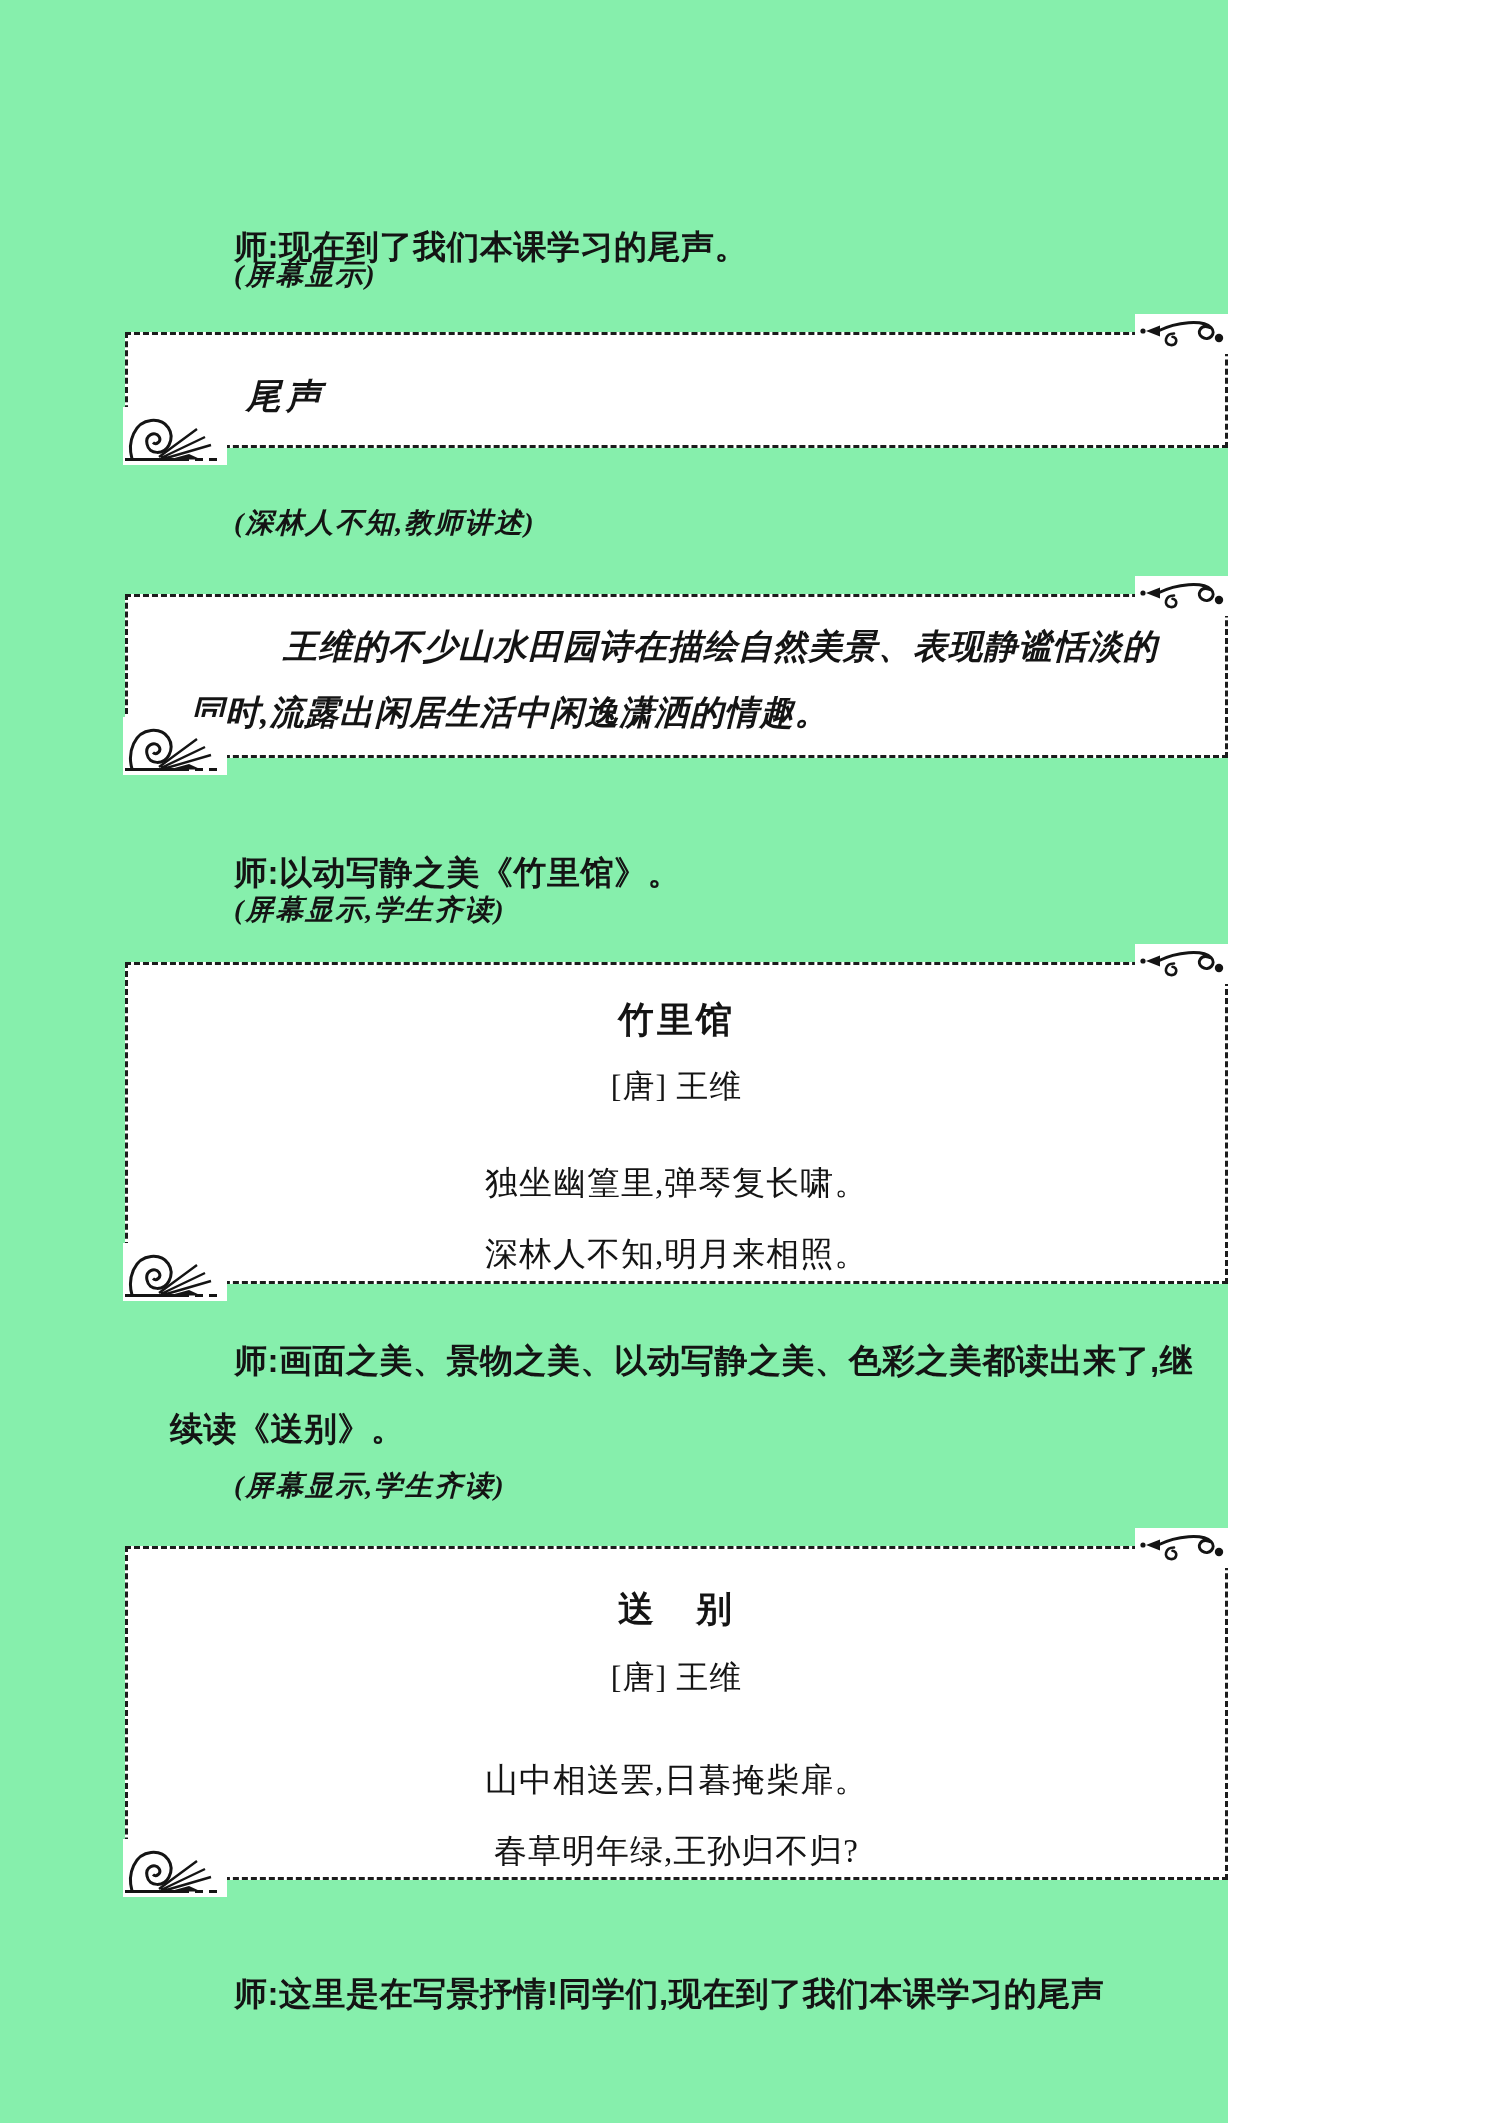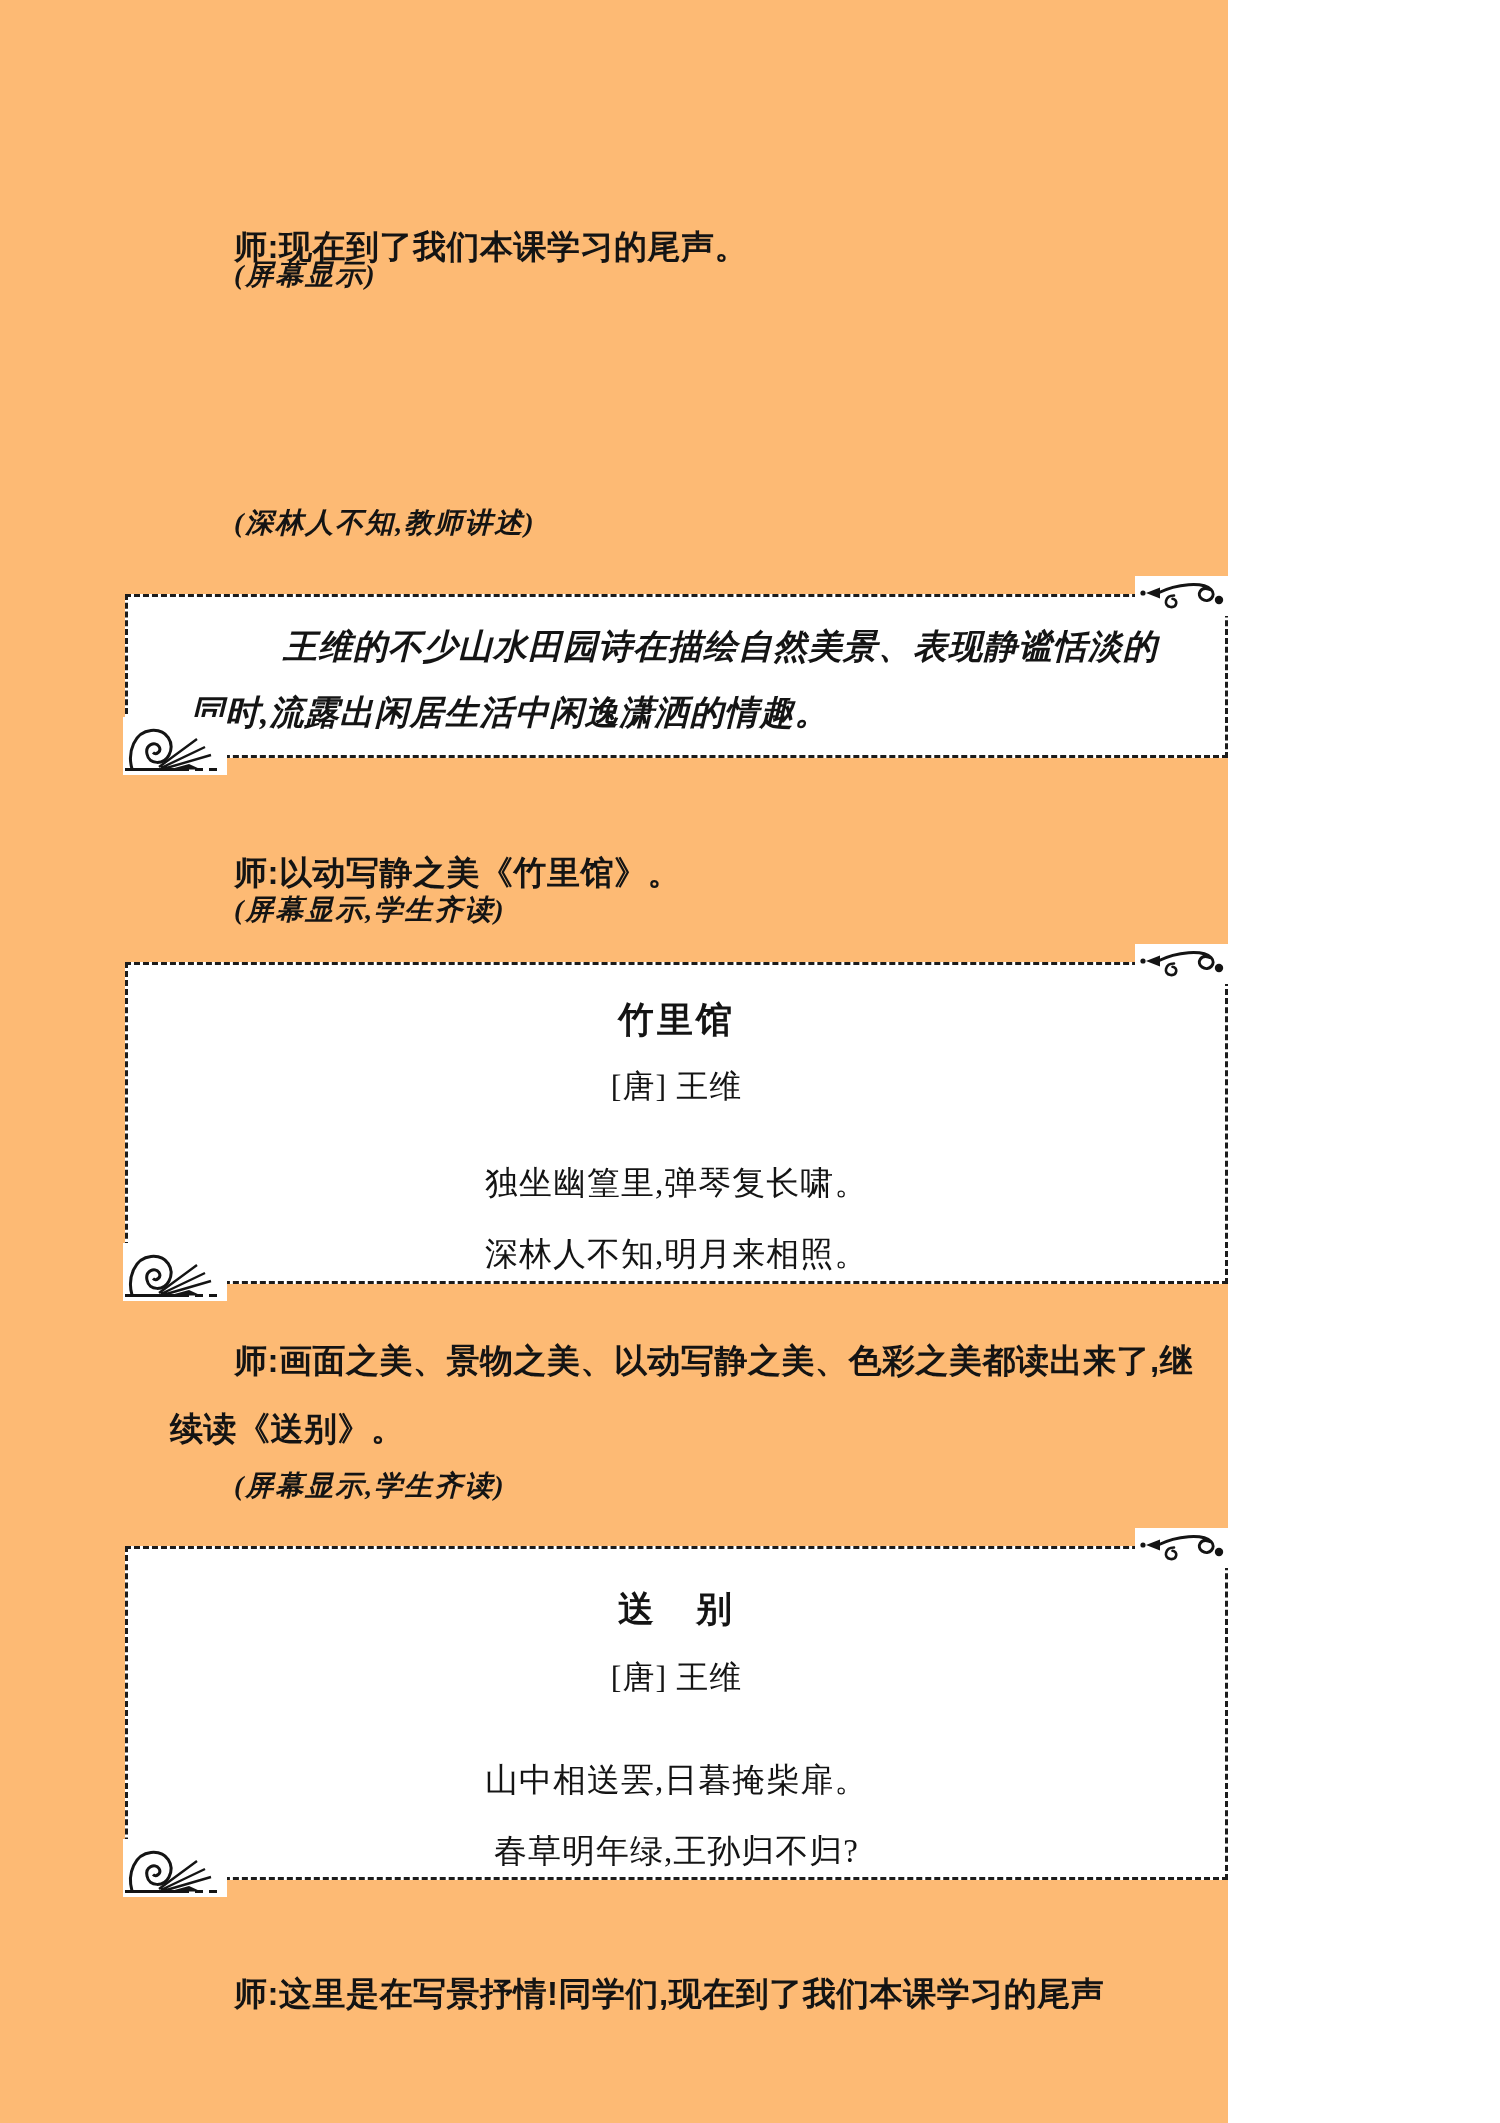--- a/index.html
+++ b/index.html
@@ -1,17 +1,17 @@
 <!DOCTYPE html>
 <html><head>
 <meta charset="utf-8">
 <style>
   html,body{margin:0;padding:0;background:#ffffff;}
   .page{
-    position:relative;width:1228px;height:2123px;background:#fdba74;
+    position:relative;width:1228px;height:2123px;background:#86efac;
     color:#141414;font-family:"Liberation Sans",sans-serif;overflow:hidden;
   }
   
   .para{
     position:absolute;left:170px;width:1040px;
     font-size:33px;line-height:68px;font-weight:bold;
     text-indent:64px;letter-spacing:0.5px;
   }
   .para .speaker{font-weight:bold;}
   
@@ -55,20 +55,41 @@
 </style>
 </head>
 <body>
 
 <div class="page">
 
   <p class="para" style="top:180px;"><span class="speaker">师:</span><span>现在到了我们本课学习的尾声。</span></p>
 
   <div class="stage" style="top:256px;">(屏幕显示)</div>
 
+  <div class="dash-box" style="top:332px;height:116px;">
+    <span class="box1-title">尾声</span>
+    <span class="corner-tr">
+      <svg width="88" height="40" viewBox="0 0 88 40">
+        <circle cx="4" cy="17" r="2.6" fill="#141414"></circle>
+        <path d="M7 17 L21 11.5 L21 22.5 Z" fill="#141414"></path>
+        <path d="M19 17 C38 7.5 64 5.5 72 13.5 C78 19.5 70 28 63 23 C57 18.8 62 9.5 70.5 13.5" fill="none" stroke="#141414" stroke-width="3" stroke-linecap="round"></path>
+        <path d="M35 19.5 C26 19.5 24 30 31.5 31 C38 31.8 39.5 23.5 33.5 22.8" fill="none" stroke="#141414" stroke-width="2.6" stroke-linecap="round"></path>
+        <circle cx="80" cy="24" r="4.2" fill="#141414"></circle>
+      </svg>
+    </span>
+    <span class="corner-bl">
+      <svg width="100" height="58" viewBox="0 0 100 58">
+        <path d="M0 52.5 L64 52.5" stroke="#141414" stroke-width="3"></path>
+        <path d="M70 52.5 L78 52.5 M84 52.5 L92 52.5" stroke="#141414" stroke-width="3"></path>
+        <path d="M7 52 C2 34 10 15 26 13.5 C42 12 50 26 44 38 C39 48 24 48 22 37 C20 28 30 23.5 34 29.5 C37 34.5 31 38.5 28 35.5" fill="none" stroke="#141414" stroke-width="3"></path>
+        <path d="M34 50 L72 22 M36 51 L80 30 M38 52 L86 38" stroke="#141414" stroke-width="2.4"></path>
+        <path d="M44 52.5 L64 47 L76 52.5 Z" fill="#141414"></path>
+      </svg>
+    </span>
+  </div>
 
   <div class="stage" style="top:504px;">(深林人不知,教师讲述)</div>
 
   <div class="dash-box" style="top:594px;height:164px;">
     <p class="box2-text">王维的不少山水田园诗在描绘自然美景、表现静谧恬淡的同时,流露出闲居生活中闲逸潇洒的情趣。</p>
     <span class="corner-tr">
       <svg width="88" height="40" viewBox="0 0 88 40">
         <circle cx="4" cy="17" r="2.6" fill="#141414"></circle>
         <path d="M7 17 L21 11.5 L21 22.5 Z" fill="#141414"></path>
         <path d="M19 17 C38 7.5 64 5.5 72 13.5 C78 19.5 70 28 63 23 C57 18.8 62 9.5 70.5 13.5" fill="none" stroke="#141414" stroke-width="3" stroke-linecap="round"></path>

